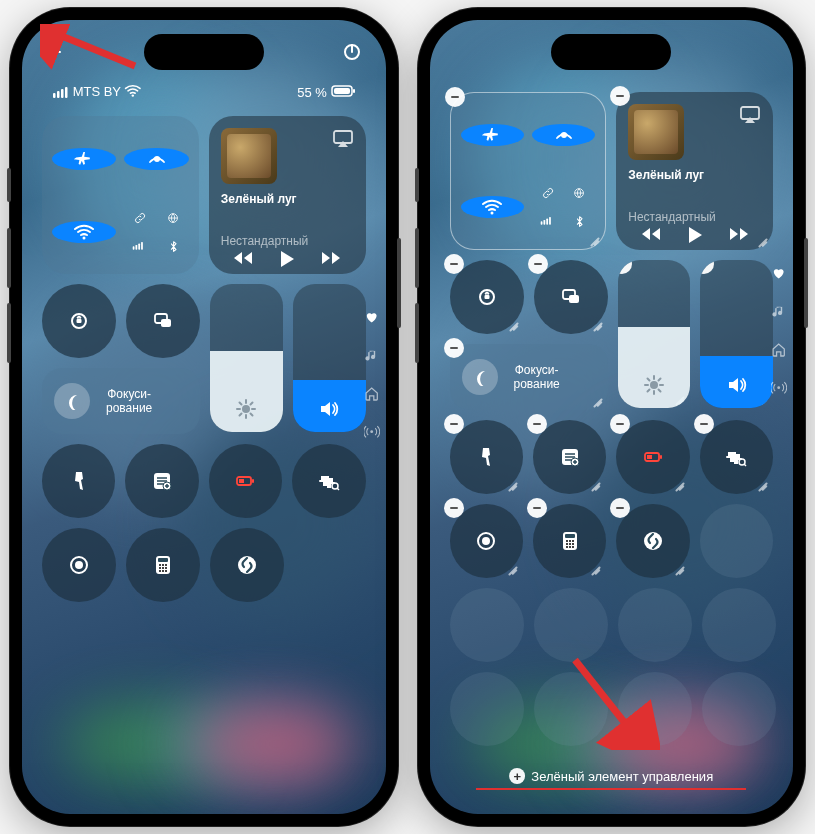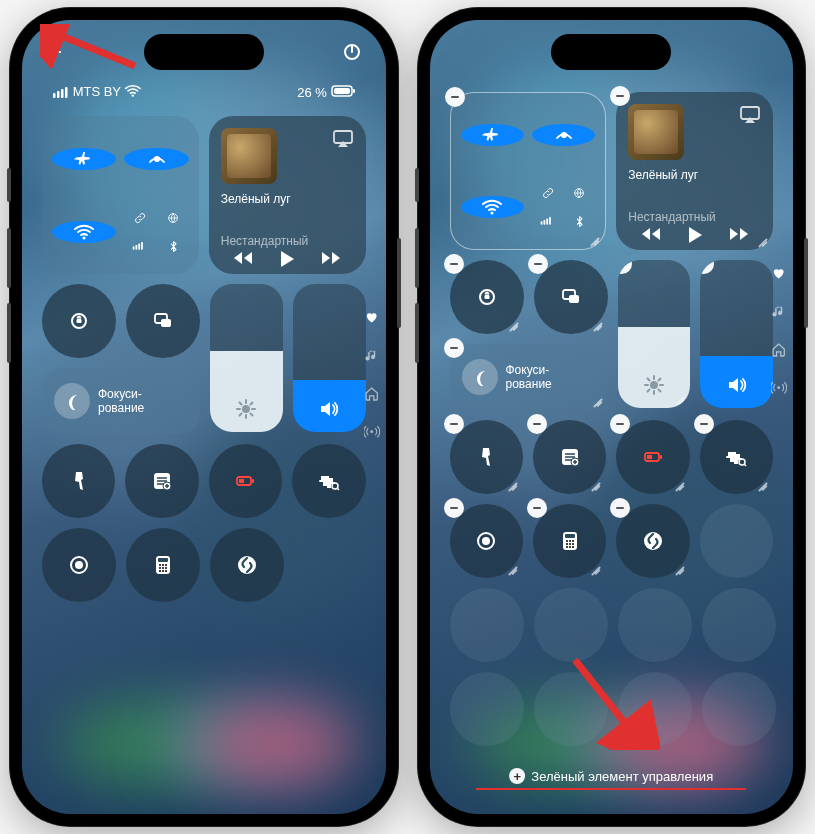--- a/index.html
+++ b/index.html
@@ -88,30 +88,30 @@
   }
   .mediatop { display:flex; gap:10px; }
   .art {
     width:56px; height:56px; border-radius:8px;
     background: linear-gradient(135deg,#8a6a3a,#4a3a1a);
     position:relative; overflow:hidden;
   }
   .art::before{content:"";position:absolute;inset:6px;background:radial-gradient(circle at 30% 30%,#c9a86a,#6a4a2a);border-radius:4px;}
   .airplay { margin-left:auto; opacity:.8; }
   .track { font-size:12px; margin-top:8px; }
-  .track .t1{font-weight:400;}
+  .track .t1{font-weight:700;}
   .track .t2{opacity:.6;margin-top:28px;}
   .controls { display:flex; justify-content:center; gap:22px; margin-top:auto; margin-bottom:6px;}
   .controls svg { cursor:pointer; }
 
   .focus {
     width:158px; height:66px; border-radius:20px;
     background: rgba(80,120,150,.45);
-    display:flex; align-items:center; gap:8px; padding:0 12px;
-    color:#fff; font-size:12px;
+    display:flex; align-items:center; gap:16px; padding:0 12px;
+    color:#fff; font-size:12px;text-align:center;
   }
   .moonwrap{width:36px;height:36px;border-radius:50%;background:rgba(255,255,255,.25);display:flex;align-items:center;justify-content:center;flex-shrink:0;}
   .slider {
     width:74px; height:148px; border-radius:22px;
     background: rgba(40,60,75,.55);
     position:relative; overflow:hidden;
   }
   .slider .fill {
     position:absolute; bottom:0; left:0; right:0;
     background: rgba(235,245,250,.92);
@@ -332,21 +332,21 @@
       <span>
         <svg width="17" height="14">
             <use href="#i-sigbars"></use>
           </svg>
         <span>MTS BY</span>
         <svg width="18" height="18" style="vertical-align:-4px">
             <use href="#i-wifi" transform="scale(.8)"></use>
           </svg>
       </span>
       <span>
-        <span>26 %</span>
+        <span>55 %</span>
         <svg width="25" height="16">
             <use href="#i-batt"></use>
           </svg>
       </span>
     </div>
 
     <div class="content">
 
       <div class="row">
         <div class="conn tile">

